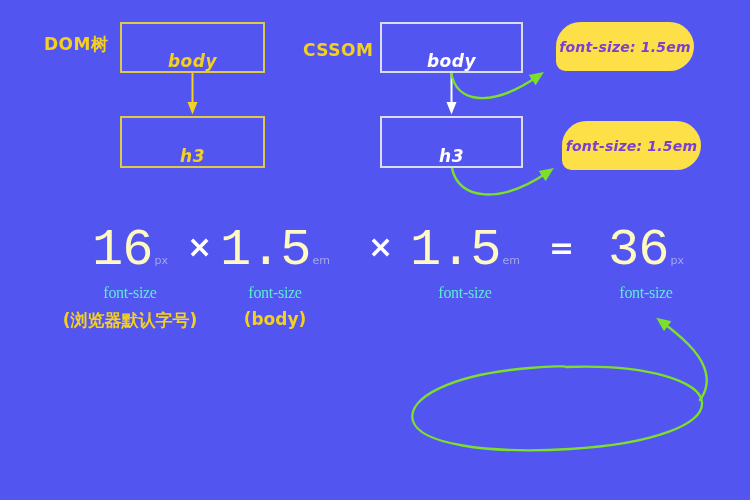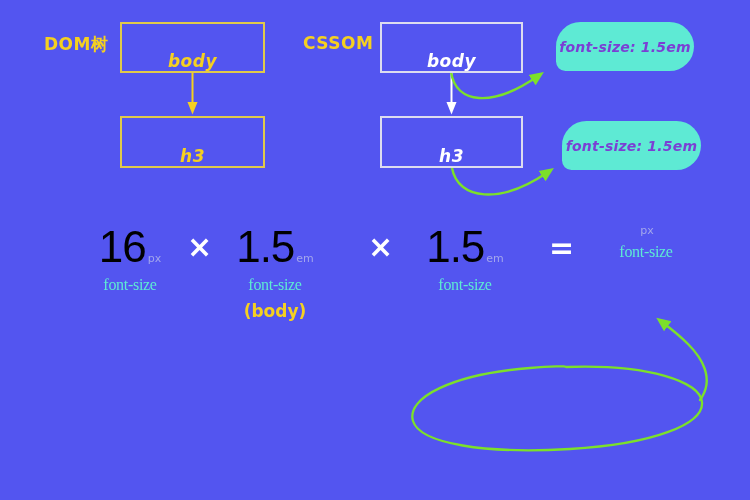--- a/index.html
+++ b/index.html
@@ -48,21 +48,21 @@
     color: #F5D020;
   }
   .node-cssom {
     border: 2px solid #DCDCEF;
     color: #FFFFFF;
   }
 
   
   .bubble {
     box-sizing: border-box;
-    background: #5eead4;
+    background: #fde047;
     border-radius: 26px 26px 26px 10px;
     display: flex;
     align-items: center;
     justify-content: center;
     color: #7B3FD4;
     font-family: "DejaVu Sans", sans-serif;
     font-size: 14px;
     font-style: italic;
     font-weight: 600;
     letter-spacing: 0.2px;
@@ -75,23 +75,23 @@
     text-align: center;
     width: 180px;
   }
   .term .num-line {
     display: flex;
     align-items: baseline;
     justify-content: center;
     line-height: 1;
   }
   .term .num {
-    color: #000000;
-    font-family: Liberation Sans, sans-serif;
-    font-size: 44px;
+    color: #fef9c3;
+    font-family: Liberation Mono, monospace;
+    font-size: 52px;
     font-weight: 400;
     letter-spacing: -1px;
   }
   .term .unit {
     color: #A3A6EC;
     font-family: "DejaVu Sans", sans-serif;
     font-size: 11px;
     font-weight: 400;
     margin-left: 2px;
   }
@@ -175,21 +175,21 @@
   <div class="abs section-label" style="left:44px; top:33px;">DOM树</div>
 
   <div class="abs node-box node-dom" style="left:120px; top:22px; width:145px; height:51px;">
     <span>body</span>
   </div>
 
   <div class="abs node-box node-dom" style="left:120px; top:116px; width:145px; height:52px;">
     <span>h3</span>
   </div>
 
-  <div class="abs section-label" style="left:303px; top:33px;">CSSOM</div>
+  <div class="abs section-label" style="left:303px; top:40px;">CSSOM</div>
 
   <div class="abs node-box node-cssom" style="left:380px; top:22px; width:143px; height:51px;">
     <span>body</span>
   </div>
 
   <div class="abs node-box node-cssom" style="left:380px; top:116px; width:143px; height:52px;">
     <span>h3</span>
   </div>
 
   <div class="abs bubble" style="left:556px; top:22px; width:138px; height:49px;">
@@ -199,20 +199,21 @@
   <div class="abs bubble" style="left:562px; top:121px; width:139px; height:49px;">
     <span>font-size: 1.5em</span>
   </div>
 
   <div class="term" style="left:40px; top:225px;">
     <div class="num-line">
       <span class="num">16</span>
       <span class="unit">px</span>
     </div>
     <div class="prop">font-size</div>
+    <div class="note">(浏览器默认字号)</div>
   </div>
 
   <div class="op" style="left:187px; top:232px;">×</div>
 
   <div class="term" style="left:185px; top:225px;">
     <div class="num-line">
       <span class="num">1.5</span>
       <span class="unit">em</span>
     </div>
     <div class="prop">font-size</div>
@@ -226,19 +227,20 @@
       <span class="num">1.5</span>
       <span class="unit">em</span>
     </div>
     <div class="prop">font-size</div>
   </div>
 
   <div class="op" style="left:549px; top:233px;">=</div>
 
   <div class="term" style="left:556px; top:225px;">
     <div class="num-line">
+      <span class="num">36</span>
       <span class="unit">px</span>
     </div>
     <div class="prop">font-size</div>
   </div>
 
 
 </div>
 
 </body></html>

